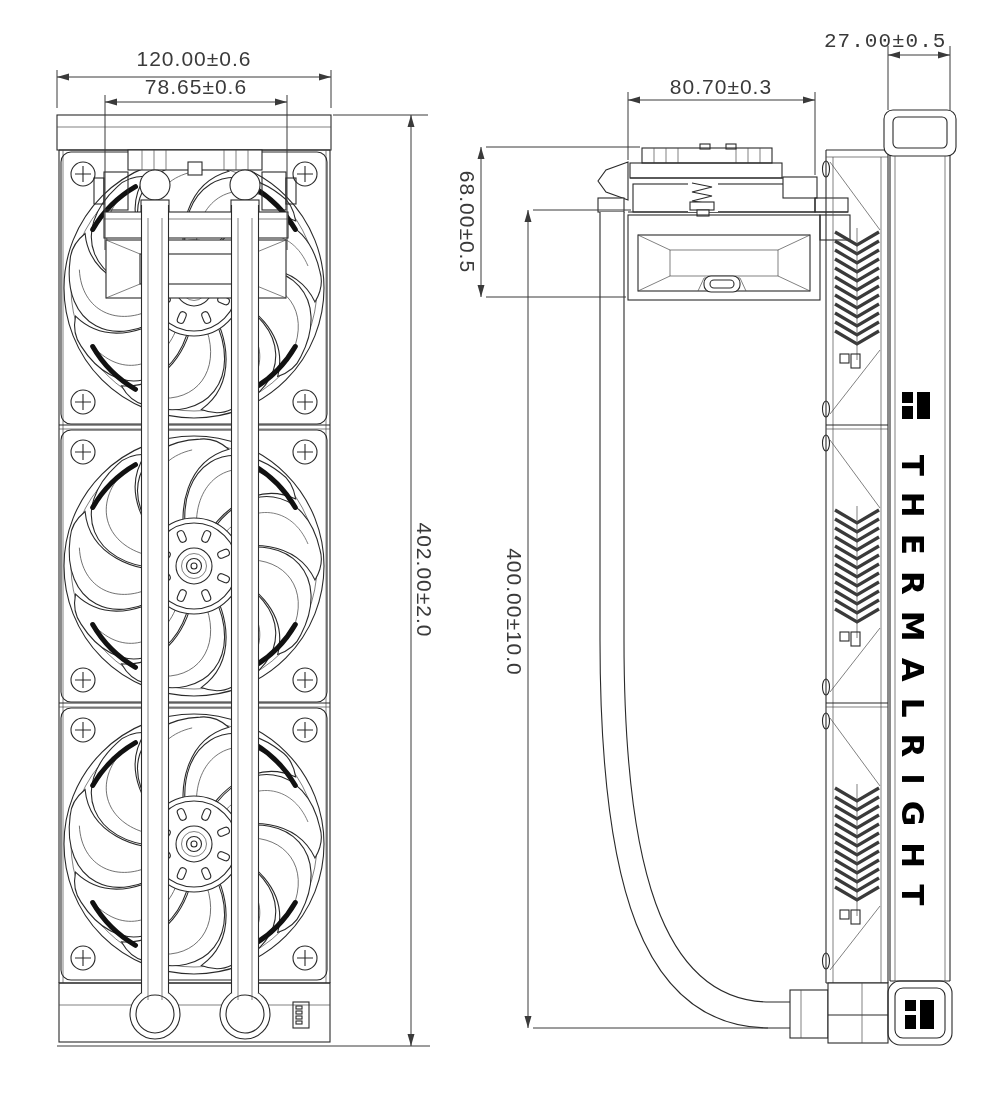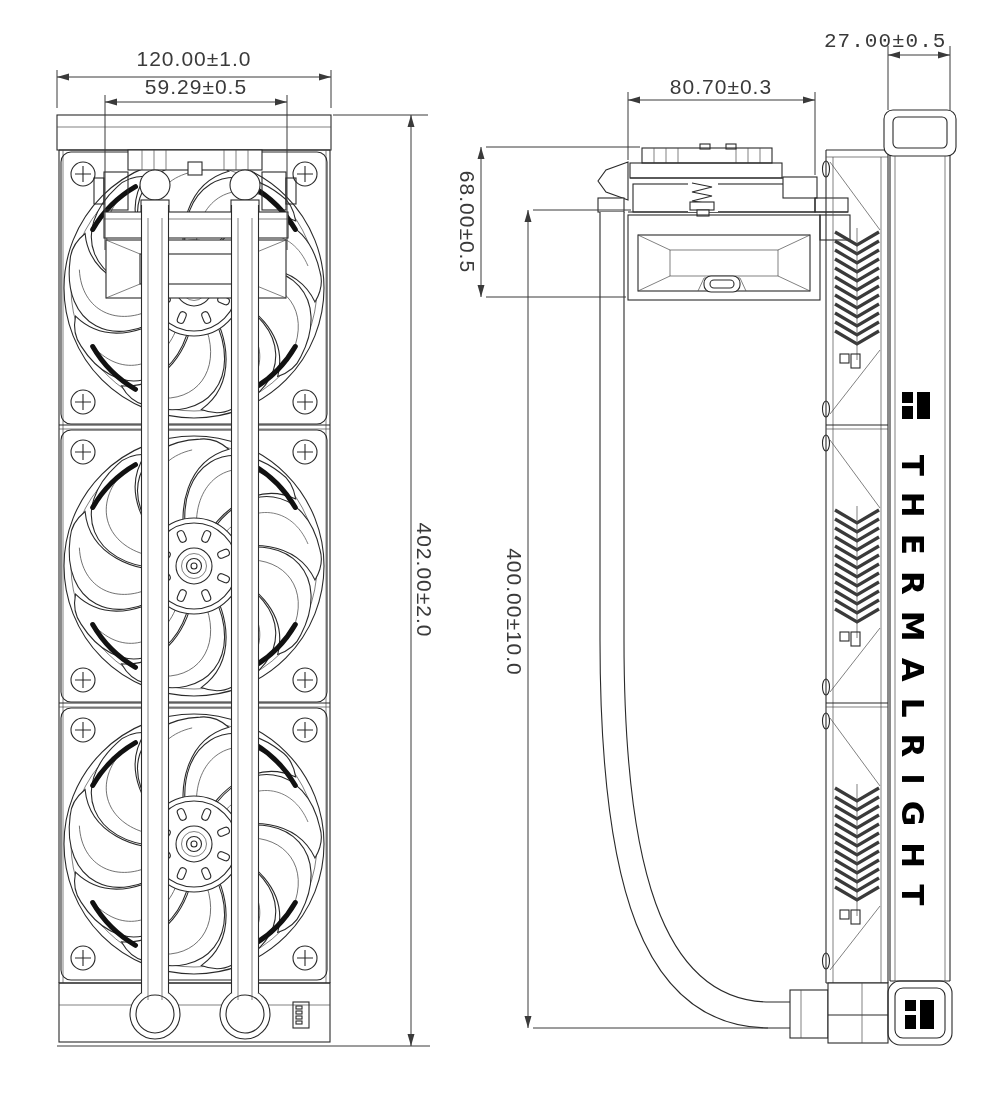--- a/index.html
+++ b/index.html
@@ -287,23 +287,23 @@
     <line x1="888" y1="55" x2="950" y2="55" class="dim" marker-start="url(#arr)" marker-end="url(#arr)"></line>
 
     <path class="dim" d="M486,147 H640 M486,297 H626"></path>
     <line x1="481" y1="147" x2="481" y2="297" class="dim" marker-start="url(#arr)" marker-end="url(#arr)"></line>
 
     <path class="dim" d="M533,210 H631 M533,1028 H768"></path>
     <line x1="528" y1="210" x2="528" y2="1028" class="dim" marker-start="url(#arr)" marker-end="url(#arr)"></line>
   </g>
 </svg>
 
-  <div class="dimlabel" style="left:94px;top:48px;width:200px;">120.00±1.0</div>
-
-  <div class="dimlabel" style="left:106px;top:76px;width:180px;">59.29±0.5</div>
+  <div class="dimlabel" style="left:94px;top:48px;width:200px;">120.00±0.6</div>
+
+  <div class="dimlabel" style="left:106px;top:76px;width:180px;">78.65±0.6</div>
 
   <div class="dimlabel rot90" style="left:342px;top:569px;width:164px;">402.00±2.0</div>
 
   <div class="dimlabel" style="left:621px;top:76px;width:200px;">80.70±0.3</div>
 
   <div class="dimlabel" style="left:824px;top:31px;width:104px;font-family:Liberation Mono, monospace;">27.00±0.5</div>
 
   <div class="dimlabel rot90" style="left:392px;top:211px;width:150px;">68.00±0.5</div>
 
   <div class="dimlabel rot90" style="left:424px;top:601px;width:180px;">400.00±10.0</div>

